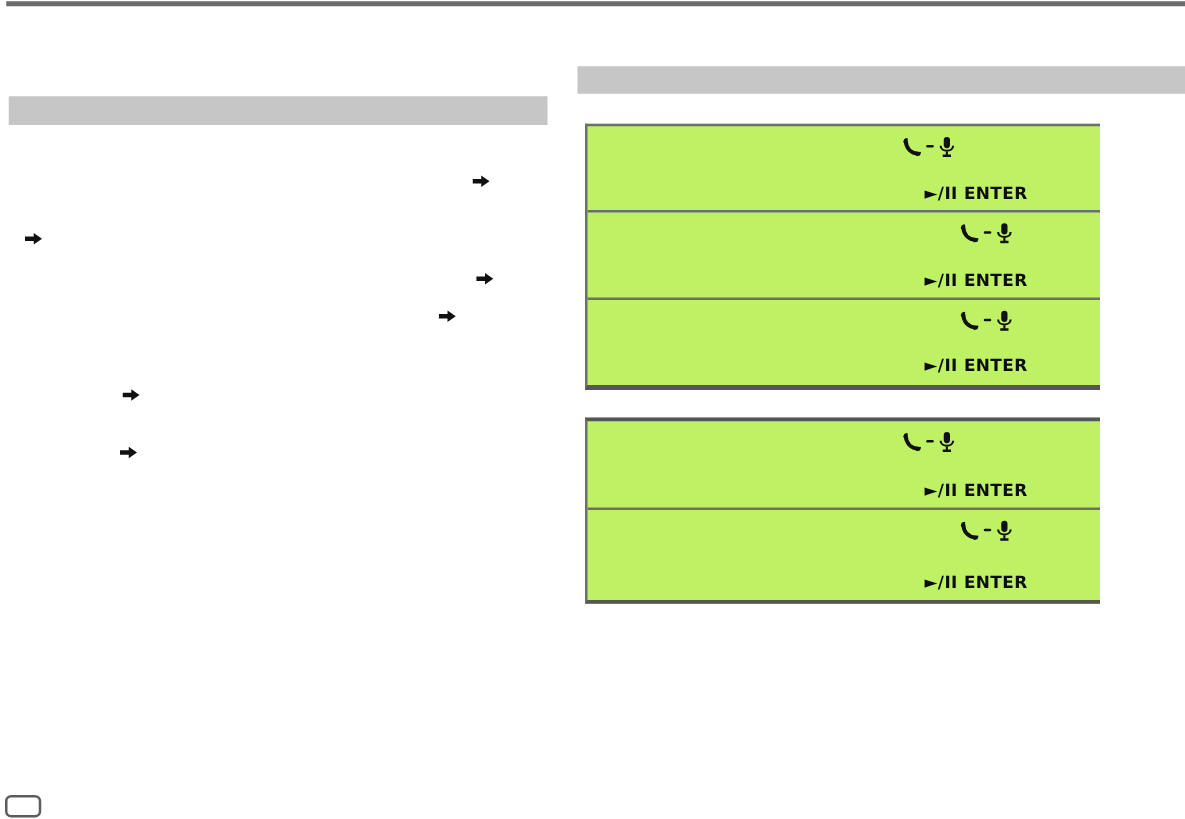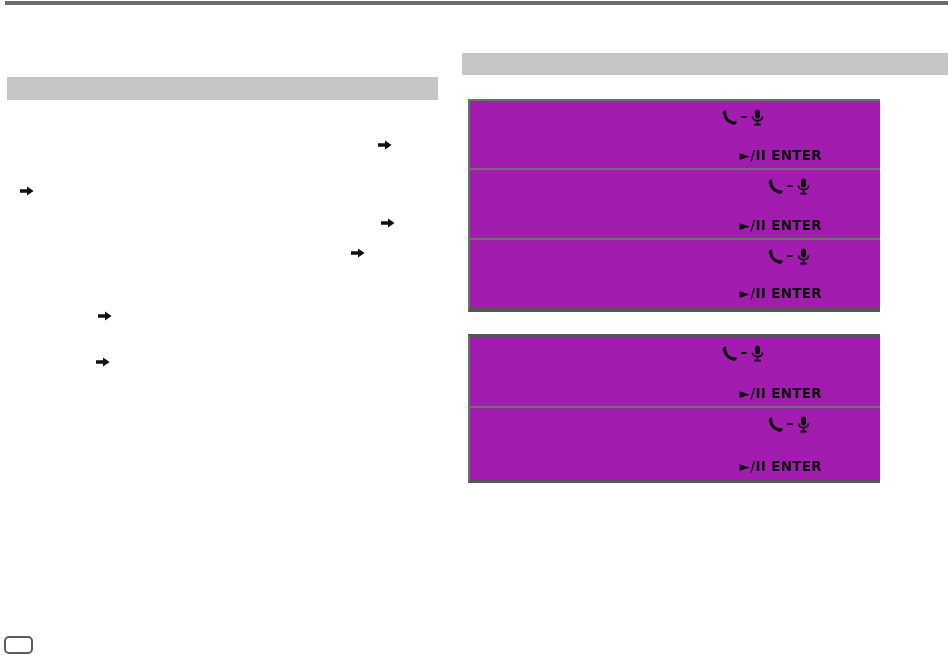--- a/index.html
+++ b/index.html
@@ -14,21 +14,21 @@
   
   .header-bar{background:#c6c6c6;}
   #left-header-bar{left:7px;top:77px;width:431px;height:23px;}
   #right-header-bar{left:462px;top:53px;width:486px;height:22px;}
   
   .jump-arrow{position:absolute;width:14px;height:10px;}
   .jump-arrow svg{display:block;}
   
   .proc-table{
     position:absolute;left:468px;width:412px;box-sizing:border-box;
-    border-left:2px solid #6e6e6e;background:#a21caf;
+    border-left:2px solid #6e6e6e;background:#bef264;
   }
   #table-1{top:99px;height:213px;border-top:2px solid #6e6e6e;border-bottom:4px solid #565656;}
   #table-2{top:334px;height:149px;border-top:3px solid #565656;border-bottom:3px solid #565656;}
   .trow{position:relative;width:100%;box-sizing:border-box;}
   .trow.divided{border-bottom:2px solid #6e6e6e;}
   #table-1 .r1{height:69px;}
   #table-1 .r2{height:70px;}
   #table-1 .r3{height:66px;}
   #table-2 .r1{height:71px;}
   #table-2 .r2{height:71px;}

